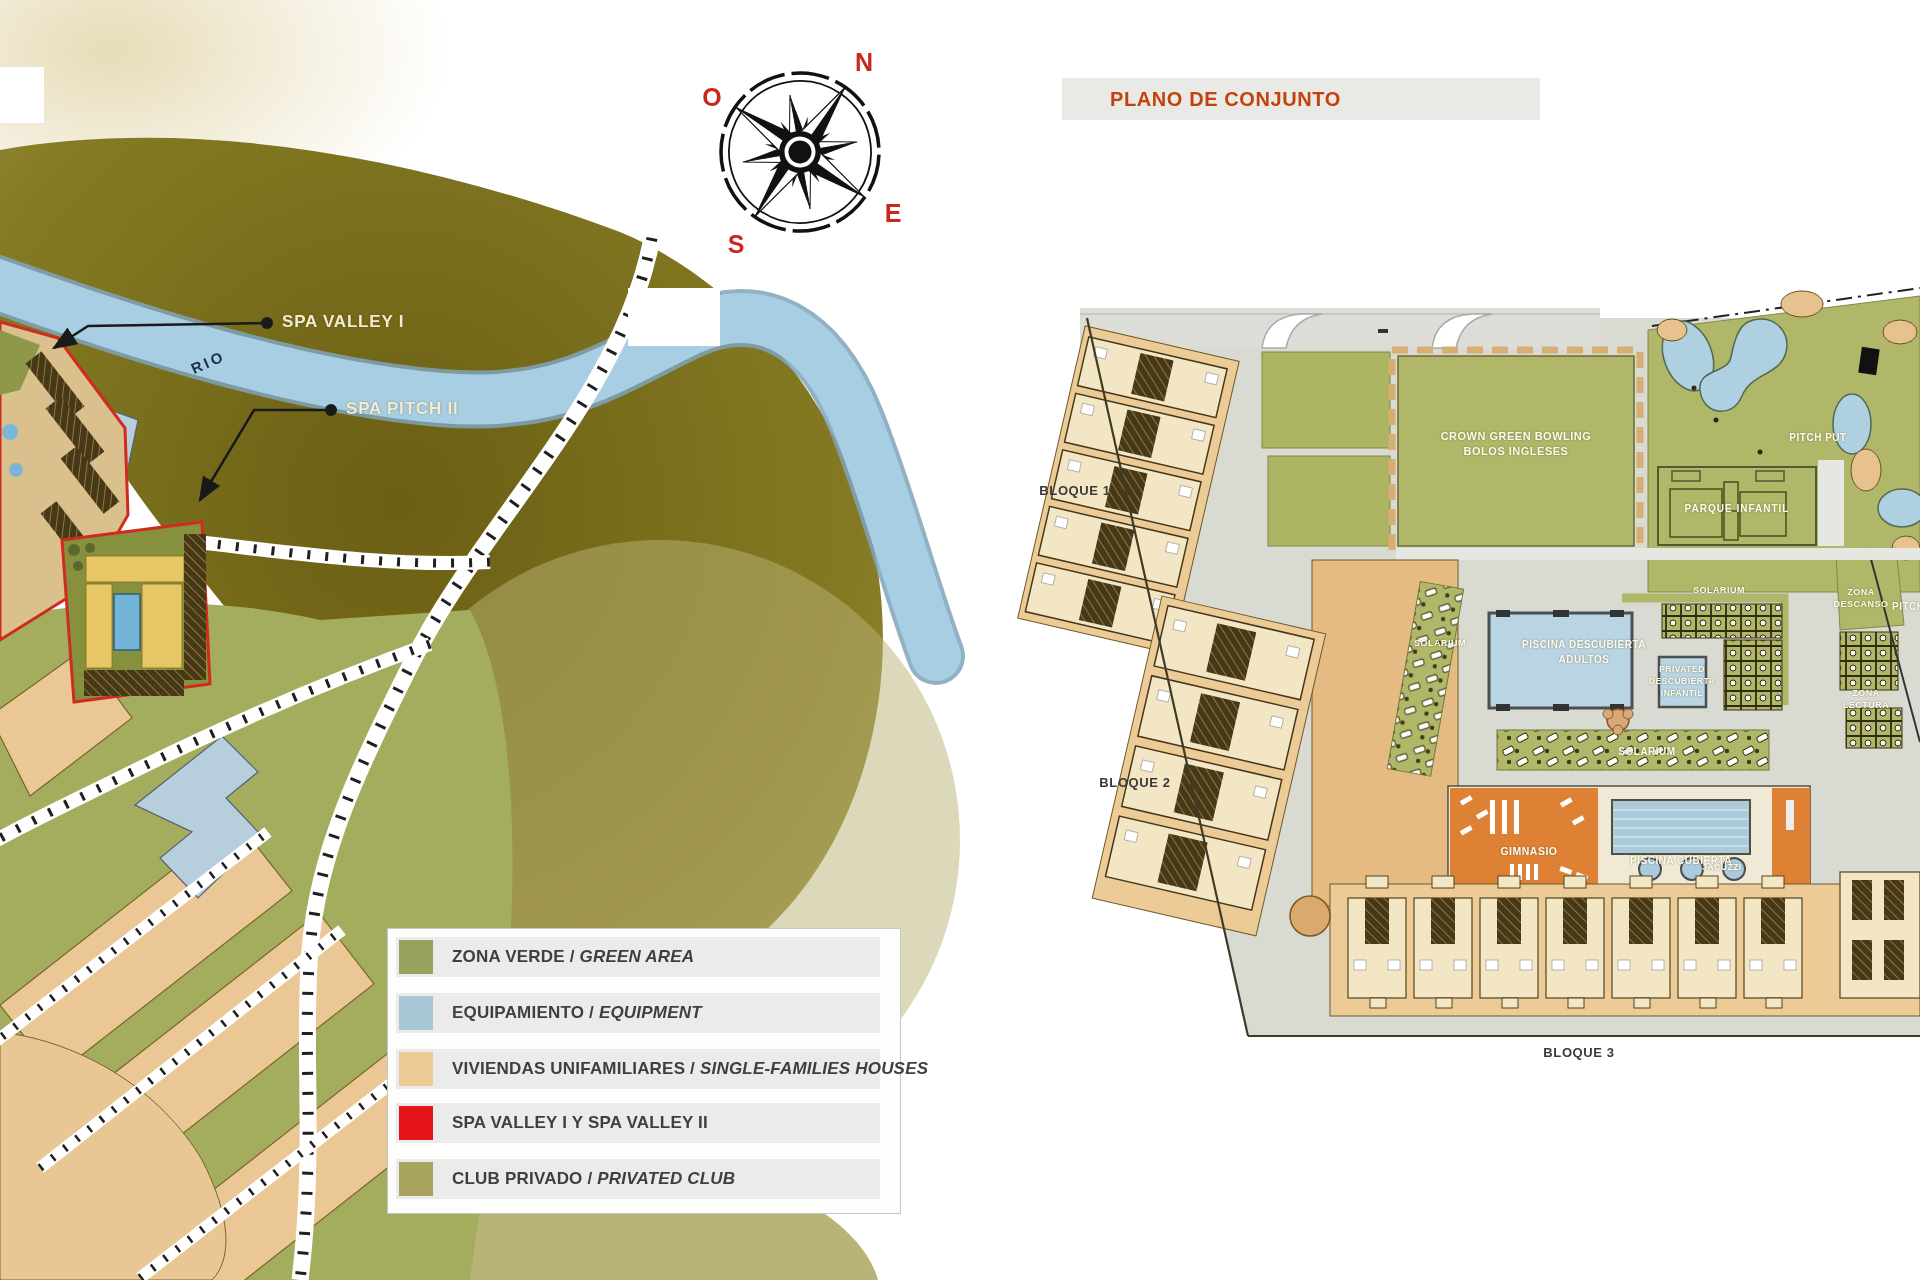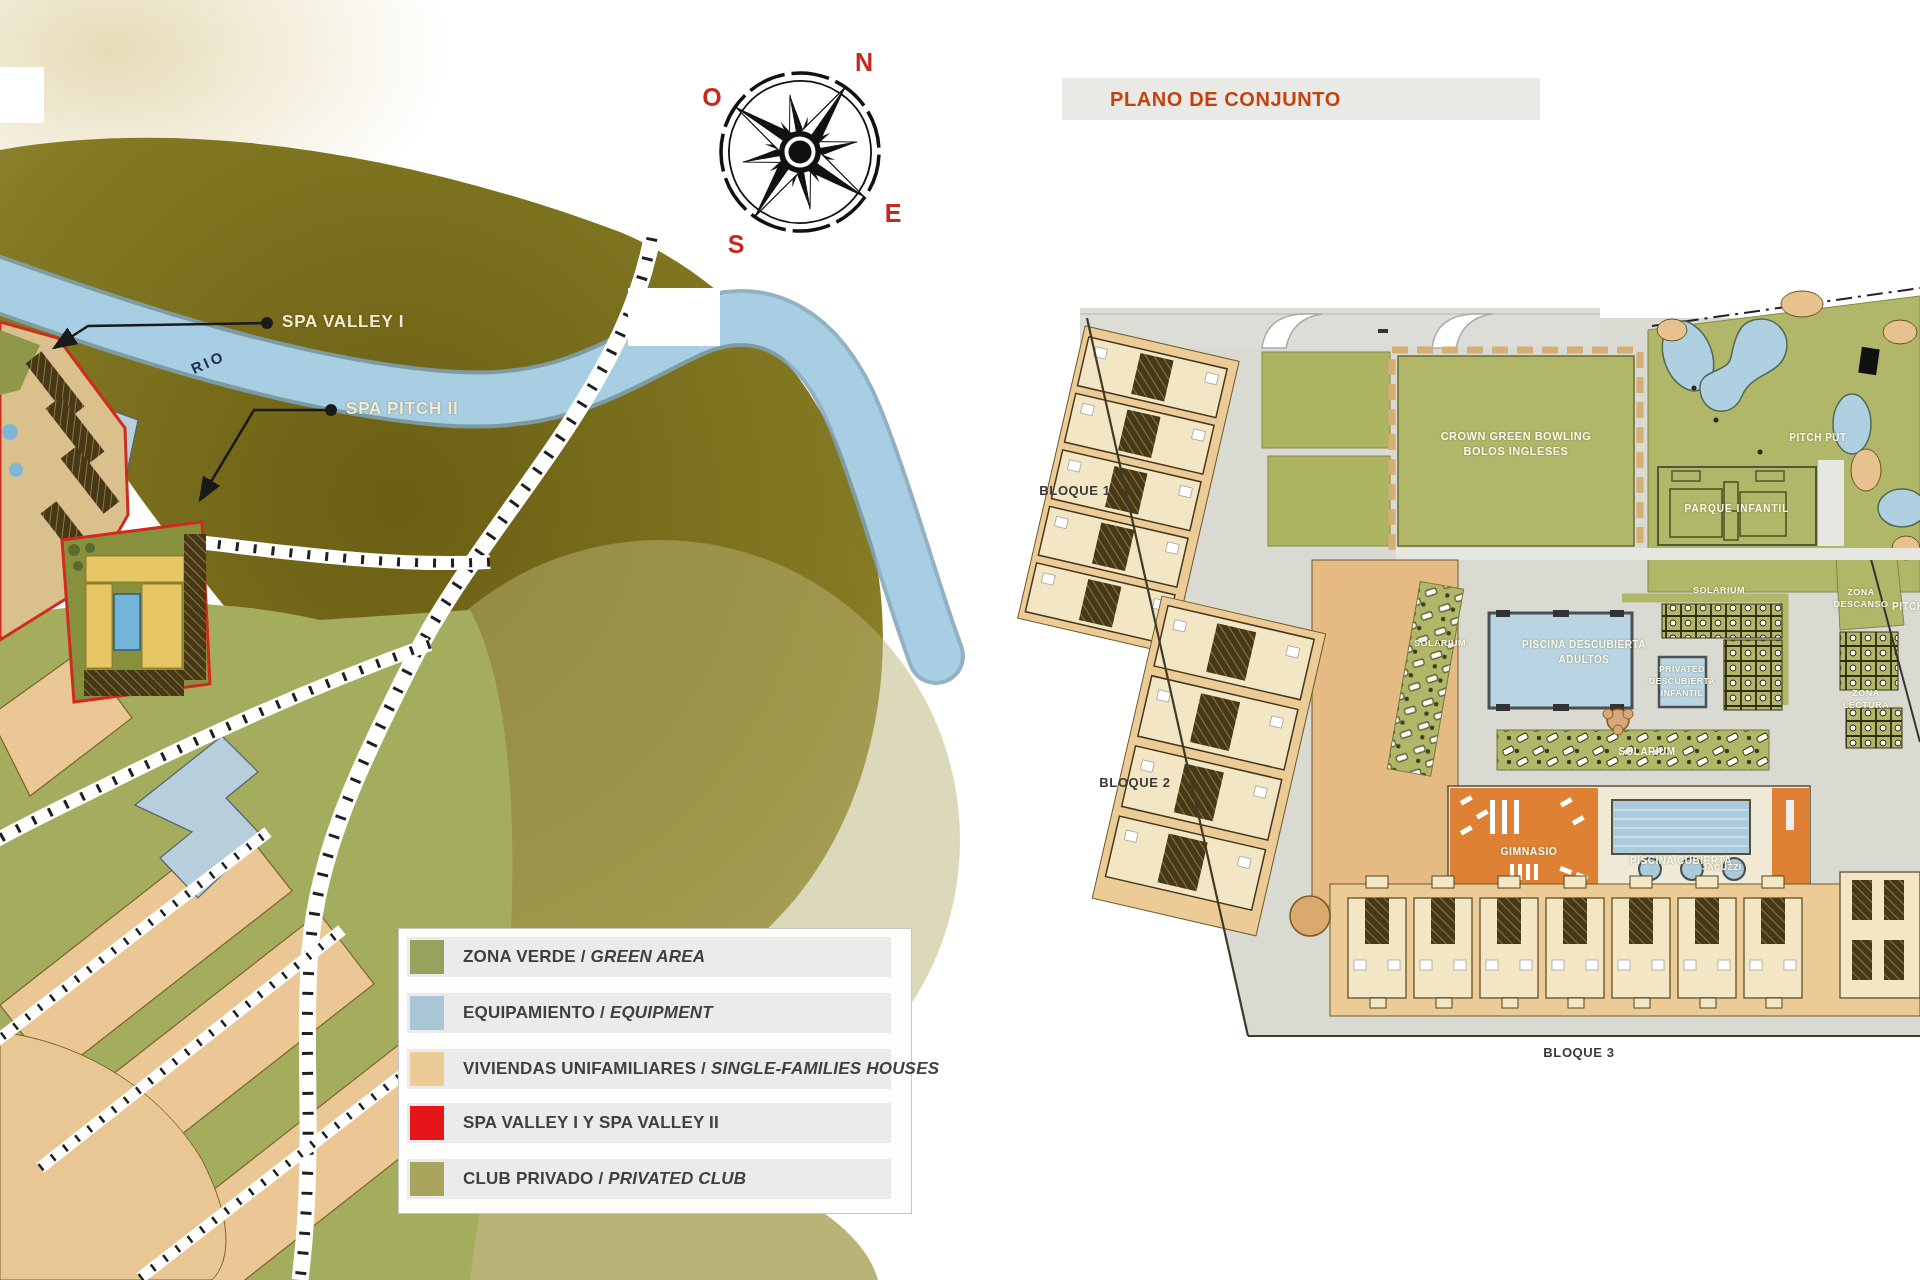--- a/index.html
+++ b/index.html
@@ -9,21 +9,21 @@
   .lb{position:absolute;transform:translate(-50%,-50%);font-weight:bold;color:#fdfcee;
       white-space:nowrap;text-align:center;letter-spacing:.5px;
       text-shadow:0 0 2px rgba(70,63,22,.6);pointer-events:none;}
   .lbd{position:absolute;transform:translate(-50%,-50%);font-weight:bold;color:#3a3a3a;
       white-space:nowrap;text-align:center;letter-spacing:.6px;pointer-events:none;}
   .compass-letter{position:absolute;transform:translate(-50%,-50%);font-weight:bold;
       color:#c9281e;font-size:25px;pointer-events:none;}
   .title-strip{position:absolute;left:1062px;top:78px;width:478px;height:42px;background:#e9e9e6;}
   .title-text{position:absolute;left:48px;top:0;line-height:42px;font-size:20px;font-weight:bold;
       letter-spacing:.6px;}
-  .legend{position:absolute;left:398px;top:928px;width:512px;height:284px;background:#fdfdfc;
+  .legend{position:absolute;left:387px;top:928px;width:512px;height:284px;background:#fdfdfc;
       border:1px solid #c6c6c6;}
   .lrow{position:absolute;left:8px;width:484px;height:40px;background:#ebebeb;}
   .chip{position:absolute;left:3px;top:3px;width:34px;height:34px;}
   .ltext{position:absolute;left:56px;top:0;line-height:40px;font-size:17px;font-weight:bold;
       color:#3f3f3f;letter-spacing:.2px;white-space:nowrap;}
   .ltext i{font-style:italic;}
   .callout{position:absolute;font-weight:bold;color:#f2ecd2;font-size:17px;letter-spacing:.8px;
       white-space:nowrap;text-shadow:0 0 2px rgba(60,50,10,.5);pointer-events:none;}
 </style>
 </head>

